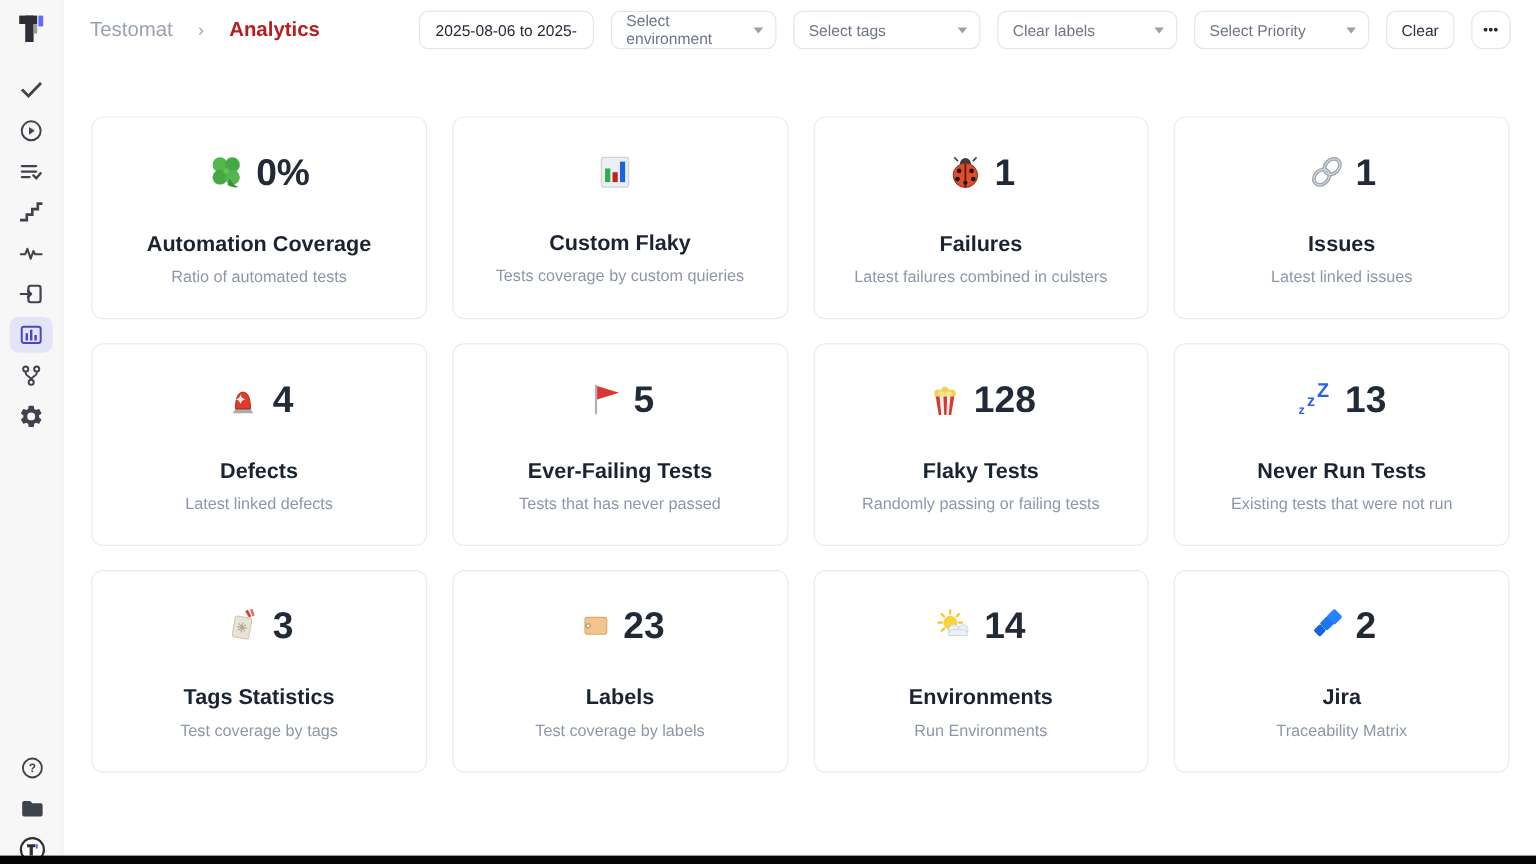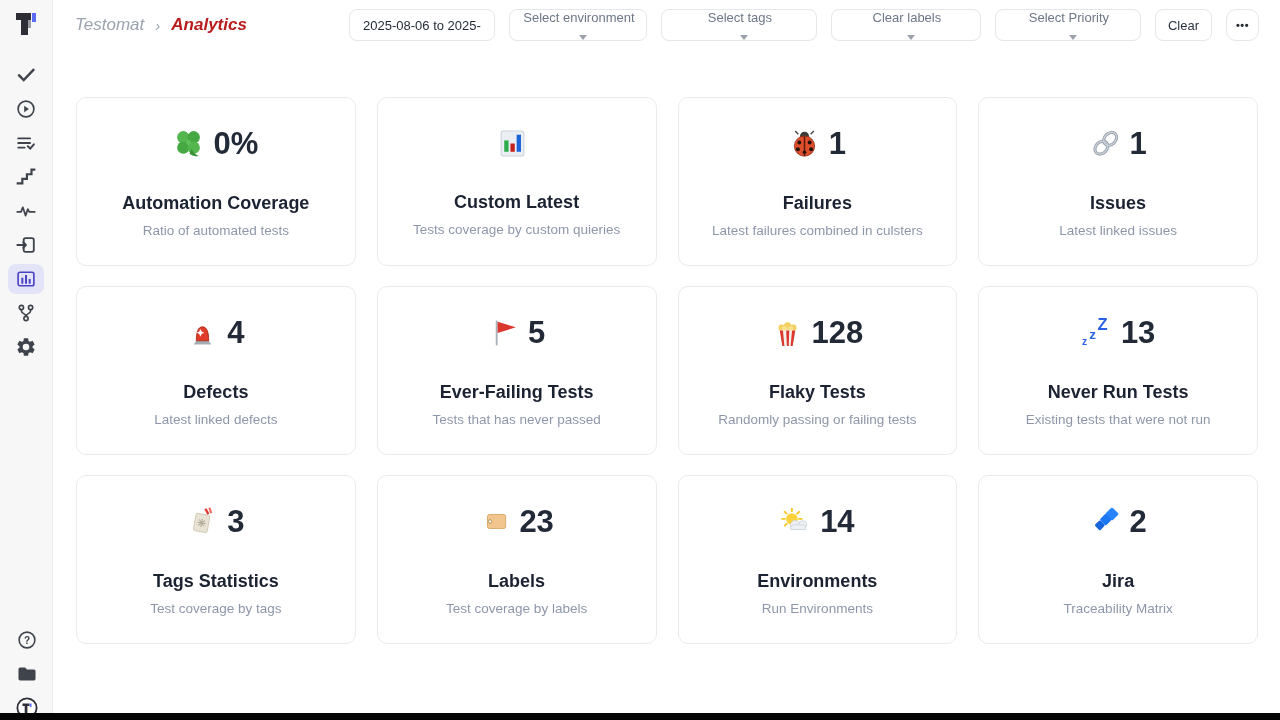--- a/index.html
+++ b/index.html
@@ -26,33 +26,33 @@
   }
   .side-item.active { background: #e4e4f9; }
   .icn { display: inline-flex; line-height: 0; }
 
   
   .main { position: absolute; left: 53px; top: 0; width: 1227px; height: 720px; background: #fff; }
   .topbar {
     display: flex; align-items: center; justify-content: space-between;
     padding: 9px 21px 0 22px; height: 41px;
   }
-  .breadcrumb { display: flex; align-items: center; gap: 11px; font-size: 17px; font-style: italic; }
+  .breadcrumb { display: flex; align-items: center; gap: 21px; font-size: 17px; }
   .bc-project { color: #9ba3af; font-weight: 500; cursor: pointer; }
   .bc-sep { color: #9ba3af; font-size: 15px; }
   .bc-page { color: #b91c1c; font-weight: 700; }
 
   .filters { display: flex; align-items: flex-start; gap: 14px; }
   .btn {
     height: 32px; background: #fff; border: 1px solid #e4e6ea; border-radius: 8px;
     font-size: 13px; display: flex; align-items: center; cursor: pointer;
     font-family: inherit; color: #6e7787;
   }
   .btn.date { width: 146px; justify-content: center; color: #1f2733; font-weight: 500; }
-  .btn.select { justify-content: space-between; padding: 0 10px 0 12px; flex-direction: column; }
+  .btn.select { justify-content: space-between; padding: 0 10px 0 12px; }
   .btn.sel-env { width: 138px; }
   .btn.sel-tags { width: 156px; }
   .btn.sel-labels { width: 150px; }
   .btn.sel-priority { width: 146px; }
   .caret {
     width: 0; height: 0; border-left: 4px solid transparent; border-right: 4px solid transparent;
     border-top: 5px solid #9aa1ab; margin-left: 8px;
   }
   .btn.clear { padding: 0 12px; color: #2b3442; font-weight: 500; }
   .btn.more { width: 33px; justify-content: center; border-radius: 10px; color: #24292f; font-size: 11px; letter-spacing: 0.5px; font-weight: 700; }
@@ -246,21 +246,21 @@
         <span class="icn">
           <svg width="31" height="31" viewBox="0 0 30 30">
               <rect x="4" y="3" width="22" height="24" rx="2" fill="#ebeef3" stroke="#ccd3dc" stroke-width="1"></rect>
               <rect x="7" y="12" width="4.2" height="11" fill="#2fab4c"></rect>
               <rect x="13" y="15" width="4.2" height="8" fill="#c5221f"></rect>
               <rect x="19" y="6.5" width="4.2" height="16.5" fill="#1b63d8"></rect>
             </svg>
         </span>
         <span></span>
       </div>
-      <div class="card-title">Custom Latest</div>
+      <div class="card-title">Custom Flaky</div>
       <div class="card-sub">Tests coverage by custom quieries</div>
     </article>
 
     <article class="card">
       <div class="card-value">
         <span class="icn">
           <svg width="31" height="31" viewBox="0 0 30 30">
               <path d="M9 6l-3-3M21 6l3-3" stroke="#4a4a4a" stroke-width="1.4"></path>
               <circle cx="15" cy="8" r="4.4" fill="#3c3c3c"></circle>
               <circle cx="15" cy="17.5" r="9.8" fill="#dd4f2c" stroke="#8e2b12" stroke-width="0.8"></circle>

